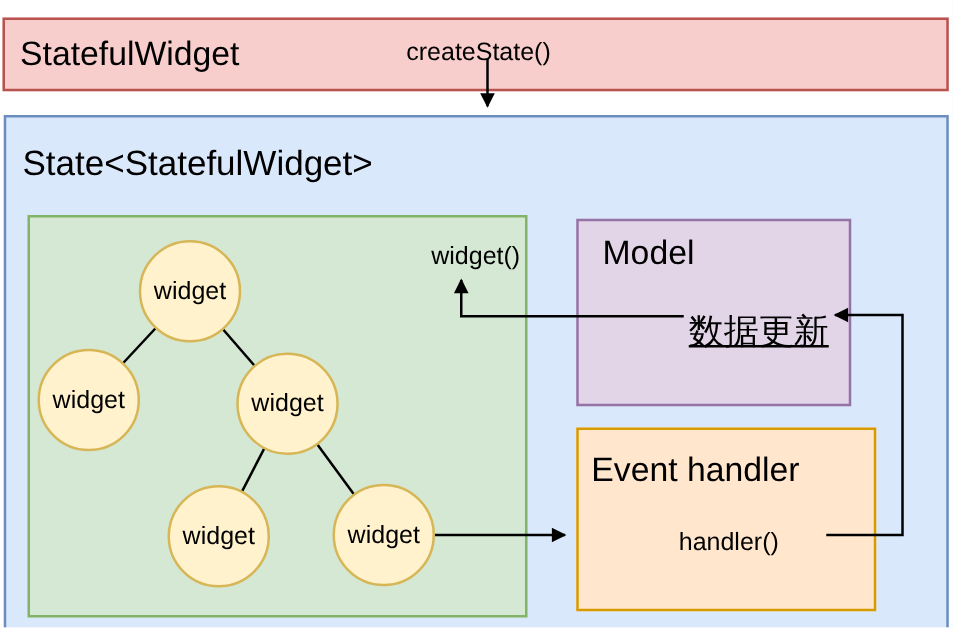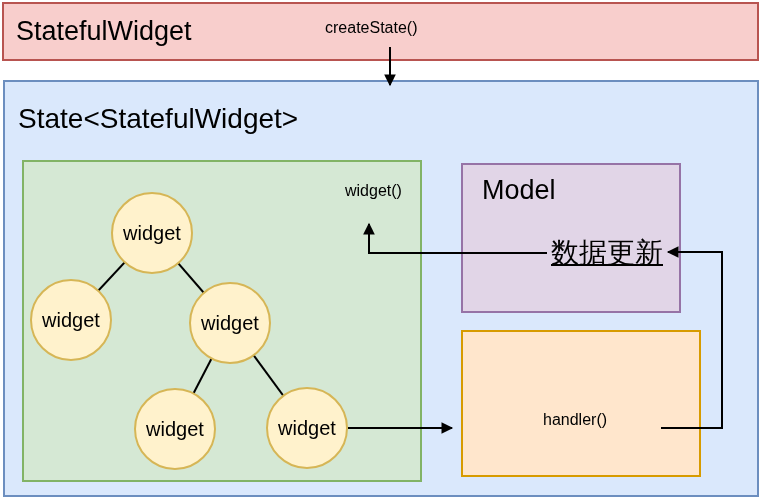--- a/index.html
+++ b/index.html
@@ -12,20 +12,21 @@
   .stage {
     position: relative;
     width: 762px;
     height: 502px;
     background: #ffffff;
     overflow: hidden;
   }
   .box {
     position: absolute;
     box-sizing: border-box;
+    margin-top: 12px;
   }
   .box.red {
     left: 2px; top: 2px; width: 757px; height: 59px;
     background: var(--red-fill, #f8cecc);
     border: 2px solid var(--red-stroke, #b85450);
   }
   .box.blue {
     left: 3px; top: 80px; width: 756px; height: 417px;
     background: var(--blue-fill, #dae8fc);
     border: 2px solid var(--blue-stroke, #6c8ebf);
@@ -44,21 +45,21 @@
     left: 461px; top: 330px; width: 240px; height: 147px;
     background: var(--orange-fill, #ffe6cc);
     border: 2px solid var(--orange-stroke, #d79b00);
   }
   .label {
     position: absolute;
     white-space: nowrap;
     line-height: 1.15;
   }
   .title-lg { font-size: 27px; }
-  .label-sm { font-size: 16px; }
+  .label-sm { font-size: 20px; }
   .label-cjk { font-size: 28px; text-decoration: underline; }
 
   .red .title-lg   { left: 12px; top: 12px; }
   .red .label-sm   { left: 321px; top: 15px; }
   .blue .title-lg  { left: 13px; top: 21px; font-size: 28px; text-align: center; }
   .green .label-sm { left: 321px; top: 20px; }
   .purple .title-lg { left: 19px; top: 10px; }
   .purple .label-cjk { left: 88px; top: 72px; }
   .orange .title-lg { left: 10px; top: 17px; }
   .orange .label-sm { left: 80px; top: 79px; }
@@ -132,20 +133,21 @@
   <div class="widget-node n5">
     <span>widget</span>
   </div>
 
   <div class="box purple">
     <span class="label title-lg">Model</span>
     <span class="label label-cjk">数据更新</span>
   </div>
 
   <div class="box orange">
+    <span class="label title-lg">Event handler</span>
     <span class="label label-sm">handler()</span>
   </div>
 
   <svg class="overlay arrows" viewBox="0 0 762 502" xmlns="http://www.w3.org/2000/svg">
     <defs>
       <marker id="ah" viewBox="0 0 12 12" refX="10" refY="6" markerWidth="14" markerHeight="14" markerUnits="userSpaceOnUse" orient="auto-start-reverse">
         <path d="M1,1 L11,6 L1,11 z" fill="#000"></path>
       </marker>
     </defs>
 

